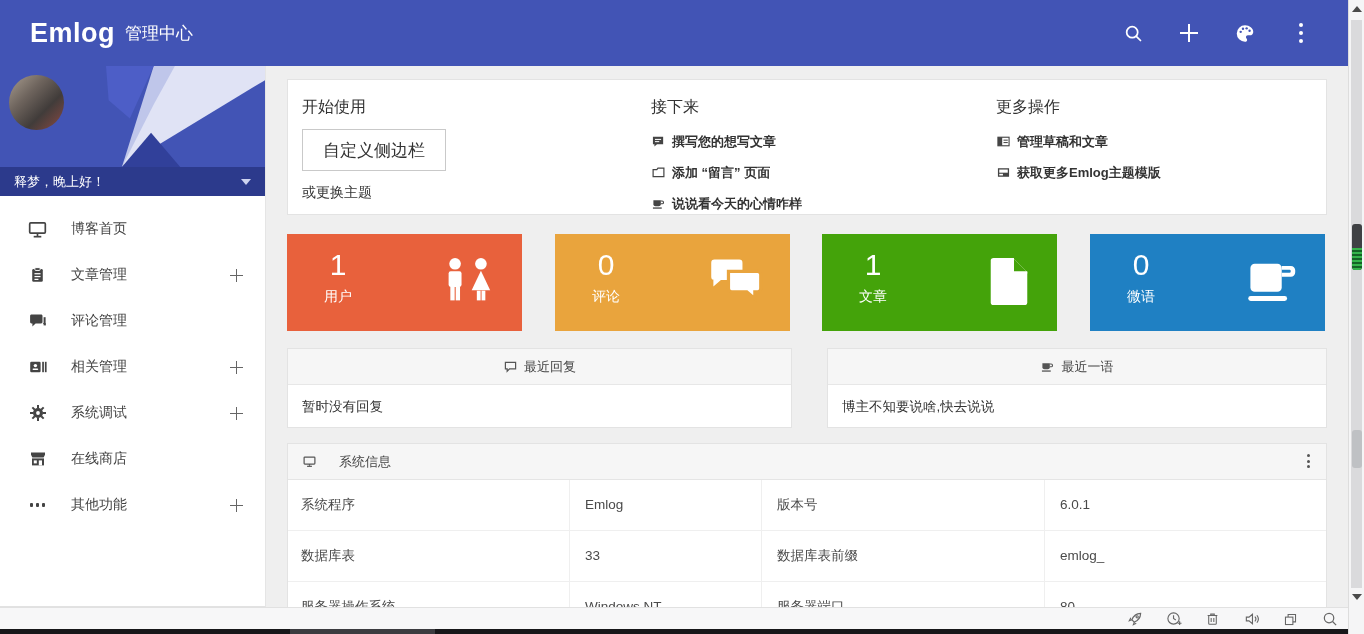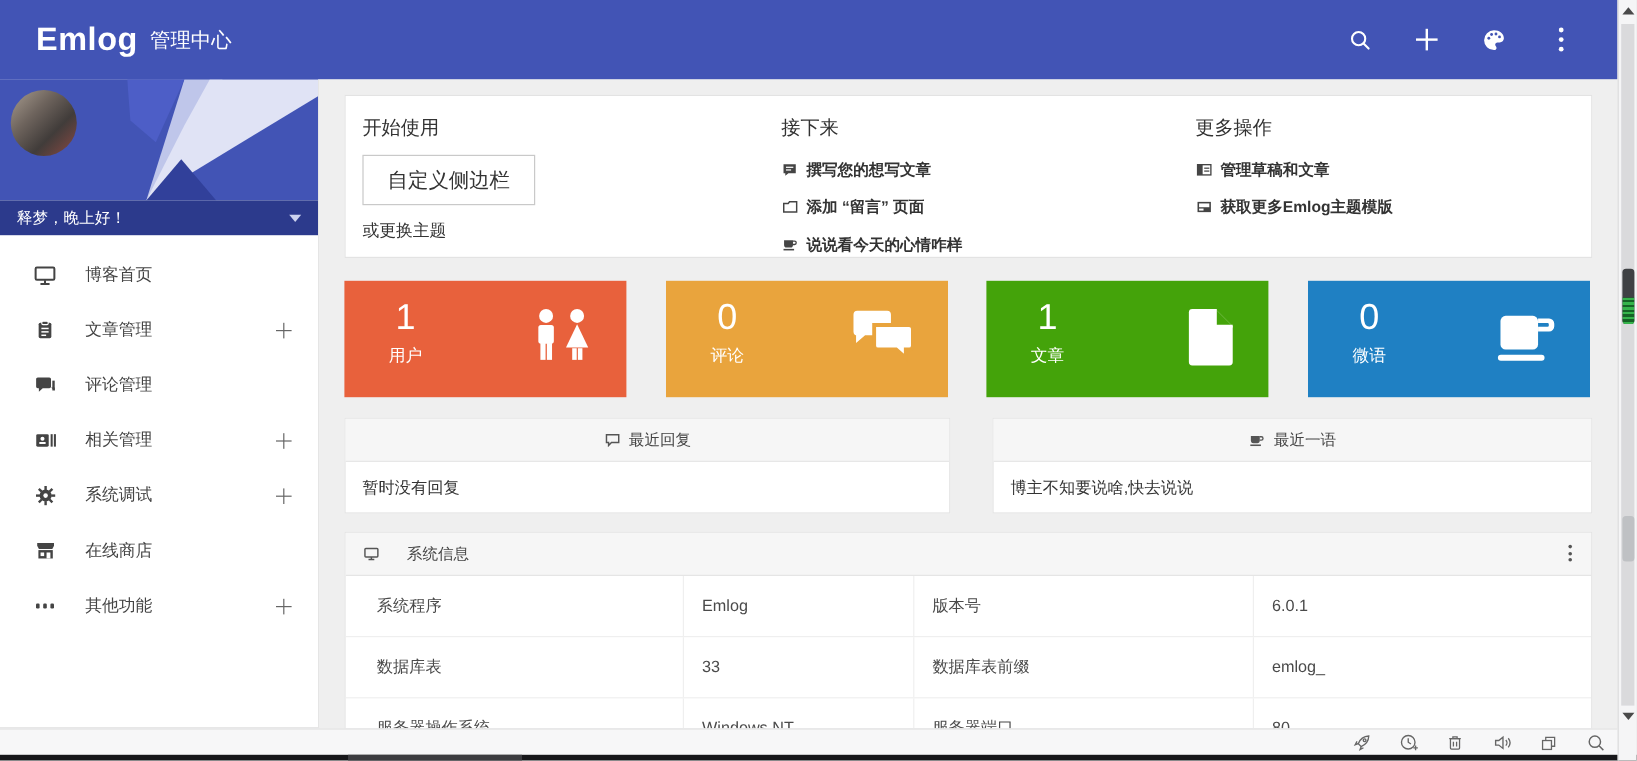--- a/index.html
+++ b/index.html
@@ -75,21 +75,21 @@
 
   
   .sysinfo{left:287px;top:443px;width:1040px;height:165px;overflow:hidden;}
   .sys-head{height:36px;background:#f6f6f6;border-bottom:1px solid #e5e5e5;display:flex;
     align-items:center;padding:0 14px;font-size:13px;color:#444;gap:23px;position:relative;}
   .sys-kebab{position:absolute;right:16px;top:10px;display:flex;flex-direction:column;gap:2.6px;cursor:pointer;}
   .sys-kebab i{width:3px;height:3px;background:#555;border-radius:50%;}
   .sysrow{display:grid;grid-template-columns:281px 192px 283px 282px;height:51px;border-bottom:1px solid #efefef;}
   .sysrow > div{line-height:50px;font-size:13.5px;color:#4a4a4a;padding-left:15px;border-left:1px solid #efefef;
     white-space:nowrap;overflow:hidden;}
-  .sysrow > div:first-child{border-left:none;padding-left:26px;}
+  .sysrow > div:first-child{border-left:none;padding-left:13px;}
 
   
   .browser-bar{position:absolute;left:0;top:607px;width:1348px;height:22px;background:#f7f7f8;
     border-top:1px solid #e1e1e1;z-index:20;}
   .bb-icons{position:absolute;right:10px;top:0;height:22px;display:flex;align-items:center;gap:22px;}
   .bb-icon{width:17px;height:17px;display:flex;align-items:center;justify-content:center;cursor:pointer;}
   .taskbar{position:absolute;left:0;top:629px;width:1364px;height:5px;background:#17171a;z-index:21;}
   .taskbar .seg{position:absolute;left:290px;top:0;width:145px;height:5px;background:#3c3c40;}
 
   

